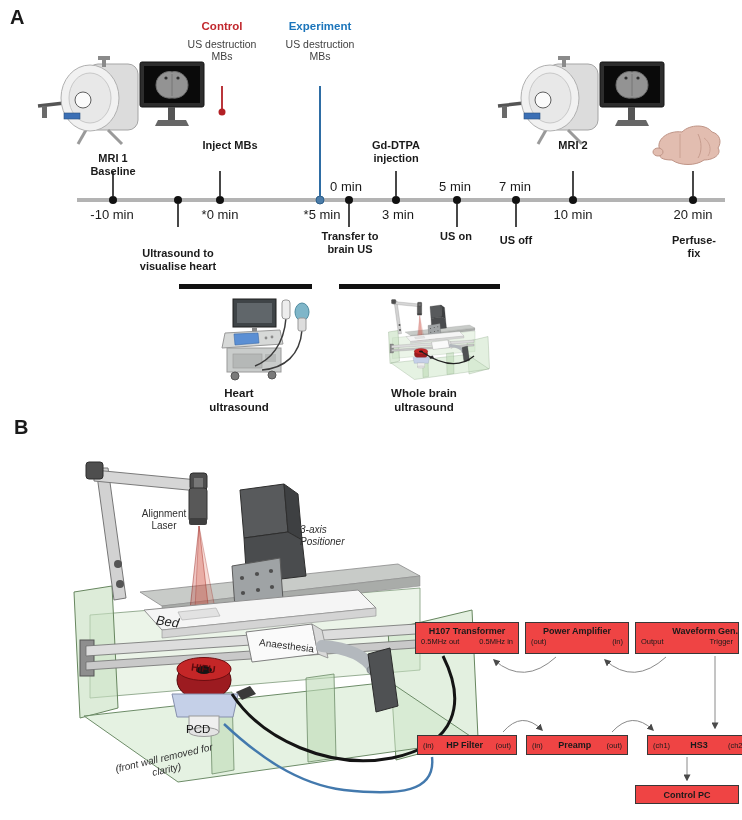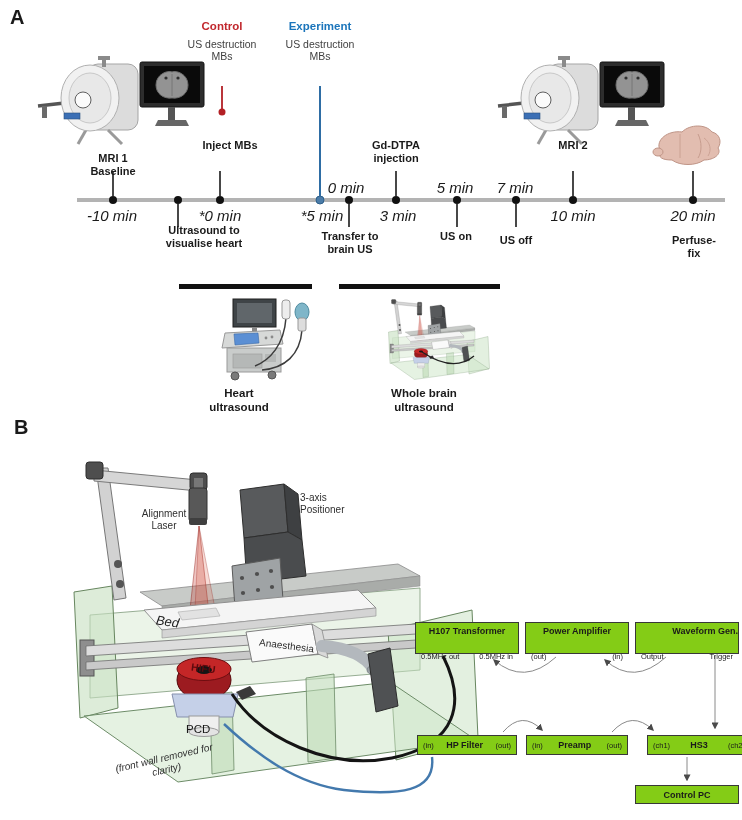--- a/index.html
+++ b/index.html
@@ -3,28 +3,28 @@
 <meta charset="utf-8">
 <style>
   html,body{margin:0;padding:0;background:#fff;}
   .canvas{position:relative;width:742px;height:820px;background:#ffffff;
           font-family:"Liberation Sans",sans-serif;color:#1a1a1a;overflow:hidden;}
   svg{position:absolute;left:0;top:0;}
   .lbl{position:absolute;white-space:pre-line;line-height:1.18;}
   .ctr{transform:translateX(-50%);text-align:center;}
   .panel-letter{font-size:20px;font-weight:bold;}
   .ev{font-size:11px;font-weight:bold;}
-  .tm{font-size:15px;font-style:italic;}
+  .tm{font-size:13px;}
   .grp{font-size:11.5px;font-weight:bold;}
   .sub{font-size:10.5px;color:#3f3f3f;}
   .cap{font-size:11.5px;font-weight:bold;}
   .ann{font-size:10px;color:#2f2f2f;}
-  .block{position:absolute;background:#84cc16;border:1.3px solid #383838;box-sizing:border-box;text-align:center;}
+  .block{position:absolute;background:#ef4444;border:1.3px solid #383838;box-sizing:border-box;text-align:center;}
   .block .title{font-weight:bold;font-size:9px;margin-top:3px;}
-  .block .ports{display:flex;justify-content:space-between;font-size:7.5px;padding:0 5px;margin-top:16px;}
+  .block .ports{display:flex;justify-content:space-between;font-size:7.5px;padding:0 5px;margin-top:1px;}
   .block-row{display:flex;justify-content:space-between;align-items:center;height:100%;padding:0 5px;}
   .block-row .port{font-size:7.5px;}
   .block-row .title{font-weight:bold;font-size:9px;margin:0;text-align:center;}
   .block-single{display:flex;align-items:center;justify-content:center;height:100%;}
   .block-single .title{margin:0;text-align:center;}
 </style>
 </head>
 <body>
 
 <div class="canvas">
@@ -234,36 +234,36 @@
   <div class="lbl ctr tm" style="left:455px;top:179px;">5 min</div>
   <div class="lbl ctr tm" style="left:515px;top:179px;">7 min</div>
 
   <div class="lbl ctr tm" style="left:112px;top:207px;">-10 min</div>
   <div class="lbl ctr tm" style="left:220px;top:207px;">*0 min</div>
   <div class="lbl ctr tm" style="left:322px;top:207px;">*5 min</div>
   <div class="lbl ctr tm" style="left:398px;top:207px;">3 min</div>
   <div class="lbl ctr tm" style="left:573px;top:207px;">10 min</div>
   <div class="lbl ctr tm" style="left:693px;top:207px;">20 min</div>
 
-  <div class="lbl ctr ev" style="left:178px;top:224px;margin-left:26px;">Ultrasound to
+  <div class="lbl ctr ev" style="left:178px;top:247px;">Ultrasound to
 visualise heart</div>
   <div class="lbl ctr ev" style="left:350px;top:230px;">Transfer to
 brain US</div>
   <div class="lbl ctr ev" style="left:456px;top:230px;">US on</div>
   <div class="lbl ctr ev" style="left:516px;top:234px;">US off</div>
   <div class="lbl ctr ev" style="left:694px;top:234px;">Perfuse-fix</div>
 
   <div class="lbl ctr cap" style="left:239px;top:387px;">Heart
 ultrasound</div>
   <div class="lbl ctr cap" style="left:424px;top:387px;">Whole brain
 ultrasound</div>
 
   <div class="lbl ctr ann" style="left:164px;top:508px;">Alignment
 Laser</div>
-  <div class="lbl ann" style="left:300px;top:492px;">3-axis
+  <div class="lbl ann" style="left:300px;top:524px;font-style:italic;">3-axis
 Positioner</div>
   <div class="lbl" style="left:156px;top:614px;font-size:13px;font-style:italic;transform:rotate(9deg);">Bed</div>
   <div class="lbl ann" style="left:259px;top:640px;transform:rotate(7deg);">Anaesthesia</div>
   <div class="lbl" style="left:191px;top:662px;font-size:10.5px;font-weight:bold;color:#5d0a0e;transform:rotate(7deg);">HIFU</div>
   <div class="lbl" style="left:186px;top:723px;font-size:11.5px;">PCD</div>
   <div class="lbl" style="left:112px;top:764px;width:104px;font-size:10px;font-style:italic;color:#333;text-align:center;transform:rotate(-13deg);transform-origin:left top;">(front wall removed for clarity)</div>
 
   <div class="block" style="left:415px;top:622px;width:104px;height:32px;">
     <div class="title">H107 Transformer</div>
     <div class="ports">

